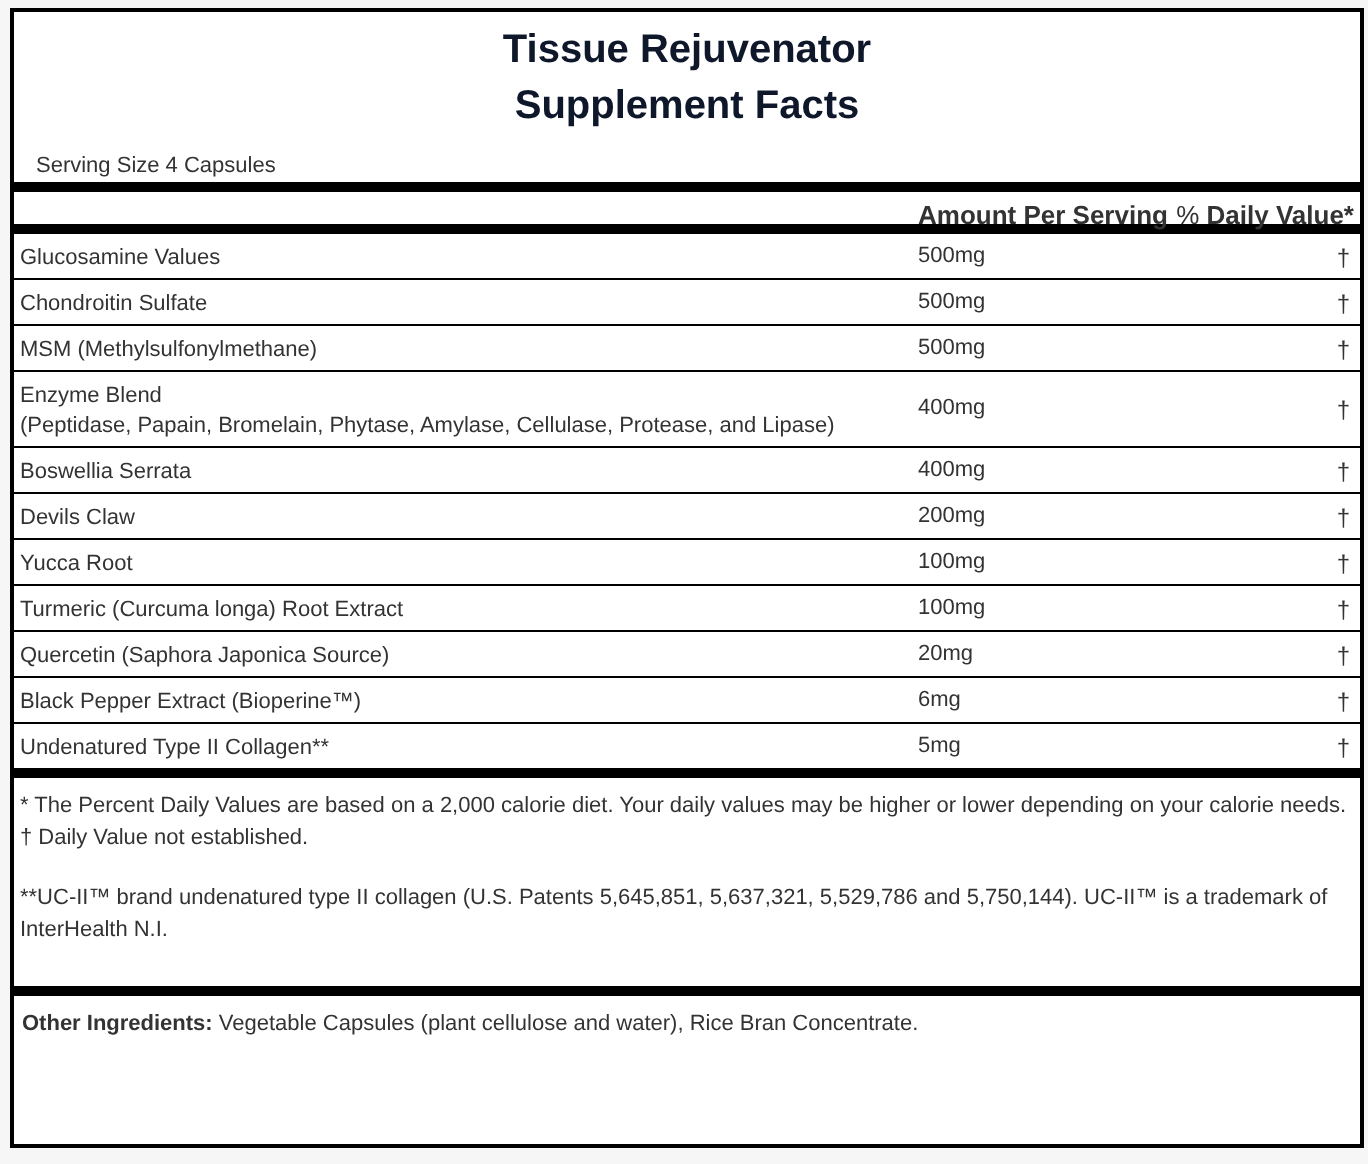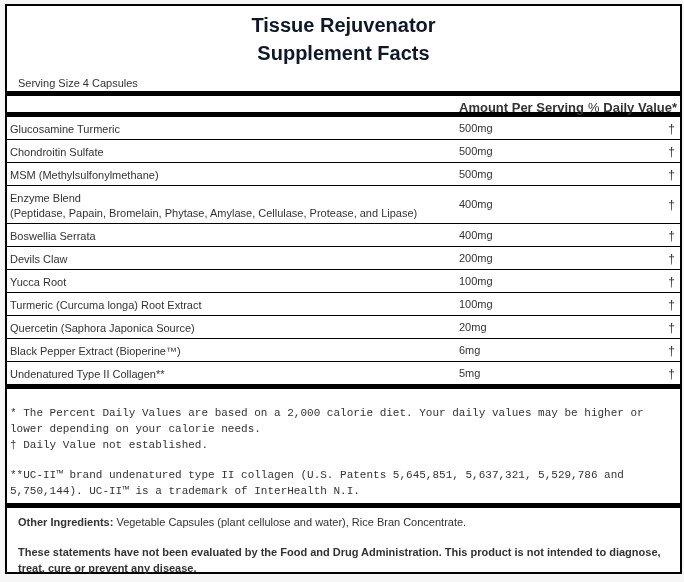--- a/index.html
+++ b/index.html
@@ -56,30 +56,29 @@
   }
   .row:last-child { border-bottom: none; }
   .row.tall { height: 37px; }
   .row .name { position: absolute; left: 3px; top: 5px; line-height: 15px; }
   .row .amount { position: absolute; left: 452px; top: 5px; }
   .row.tall .amount { top: 12px; }
   .row .dagger { position: absolute; right: 5px; top: 5px; font-size: 12px; }
   .row.tall .dagger { top: 12px; }
   .notes {
     font-size: 11px;
-    padding: 16px 3px 0 3px;
+    padding: 6px 3px 0 3px;
     line-height: 16px;
     height: 98px;
-    font-family: Liberation Mono, monospace;
   }
   .notes p { margin: 0; }
   .notes .gap { height: 14px; }
   .other {
     font-size: 11px;
-    padding: 6px 3px 0 11px;
+    padding: 6px 3px 0 4px;
     line-height: 16px;
   }
   .other p { margin: 0; }
   .other .gap { height: 14px; }
   .other .fda { font-weight: bold; }
 </style>
 </head>
 <body>
 
 <div class="panel">
@@ -87,21 +86,21 @@
   <div class="title">Supplement Facts</div>
   <div class="serving">Serving Size 4 Capsules</div>
   <div class="thick"></div>
   <div class="hdr">
     <span class="amt">Amount Per Serving</span>
     <span class="dv"><span>% </span><b>Daily Value*</b></span>
   </div>
   <div class="thick"></div>
   <div id="rows">
       <div class="row">
-        <div class="name"><span>Glucosamine Turmeric</span></div>
+        <div class="name"><span>Glucosamine Values</span></div>
         <div class="amount">500mg</div>
         <div class="dagger">†</div>
       </div>
       <div class="row">
         <div class="name"><span>Chondroitin Sulfate</span></div>
         <div class="amount">500mg</div>
         <div class="dagger">†</div>
       </div>
       <div class="row">
         <div class="name"><span>MSM (Methylsulfonylmethane)</span></div>
@@ -153,15 +152,14 @@
   <div class="notes">
     <p>* The Percent Daily Values are based on a 2,000 calorie diet. Your daily values may be higher or lower depending on your calorie needs.</p>
     <p>† Daily Value not established.</p>
     <div class="gap"></div>
     <p>**UC-II™ brand undenatured type II collagen (U.S. Patents 5,645,851, 5,637,321, 5,529,786 and 5,750,144). UC-II™ is a trademark of InterHealth N.I.</p>
   </div>
   <div class="thick"></div>
   <div class="other">
     <p><b>Other Ingredients:</b><span> Vegetable Capsules (plant cellulose and water), Rice Bran Concentrate.</span></p>
     <div class="gap"></div>
-    <p class="fda">These statements have not been evaluated by the Food and Drug Administration. This product is not intended to diagnose, treat, cure or prevent any disease.</p>
   </div>
 </div>
 
 </body></html>

